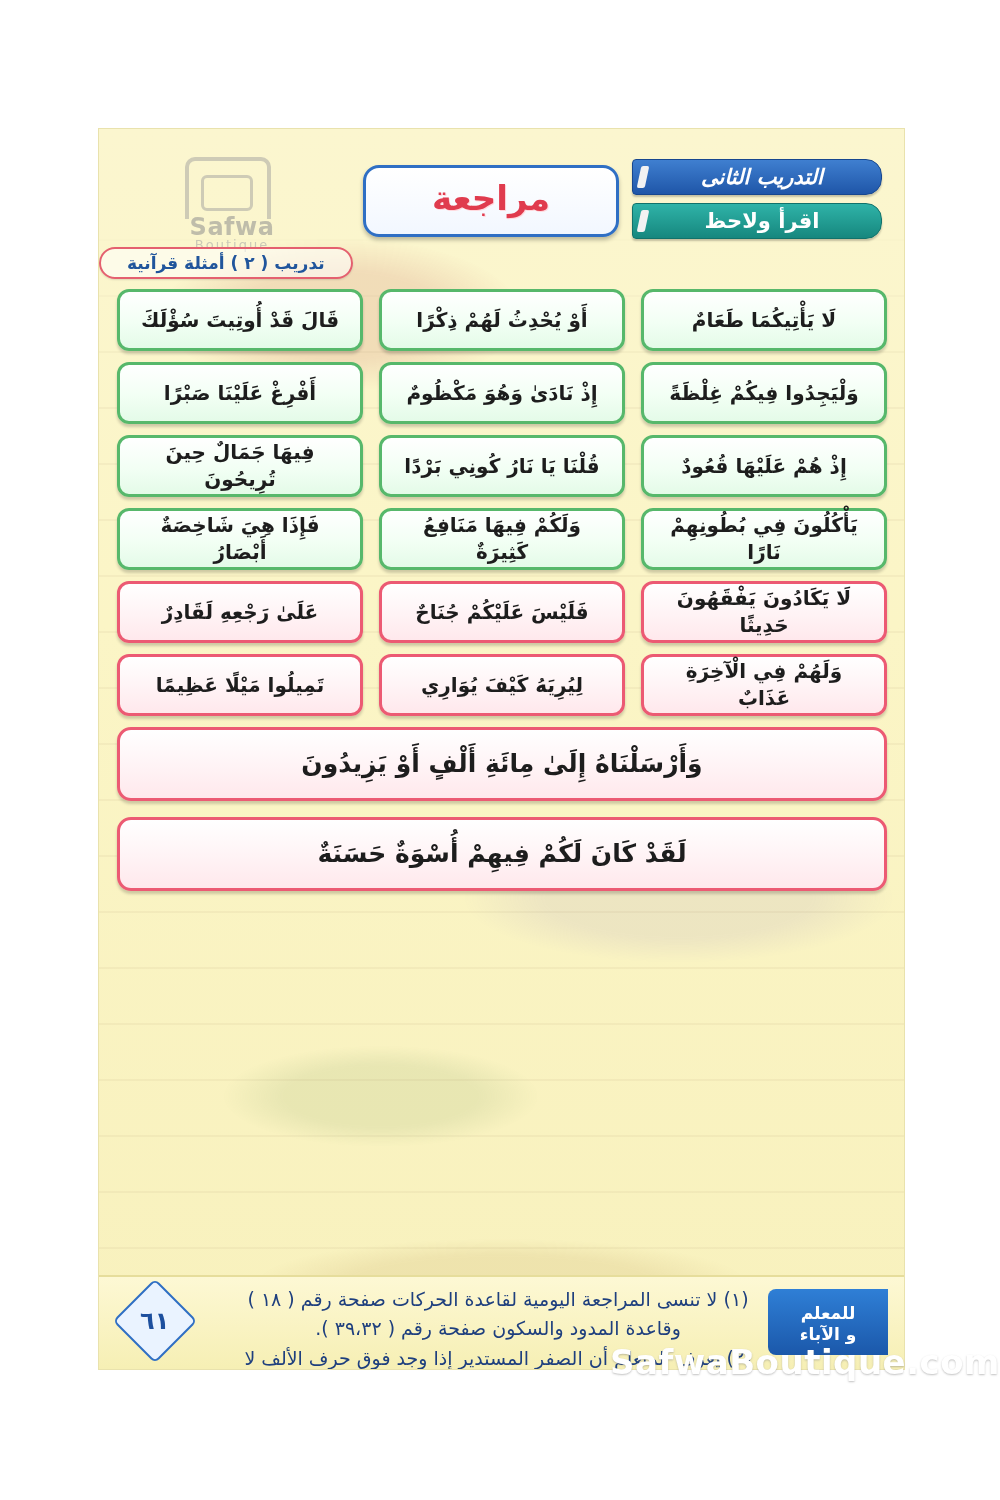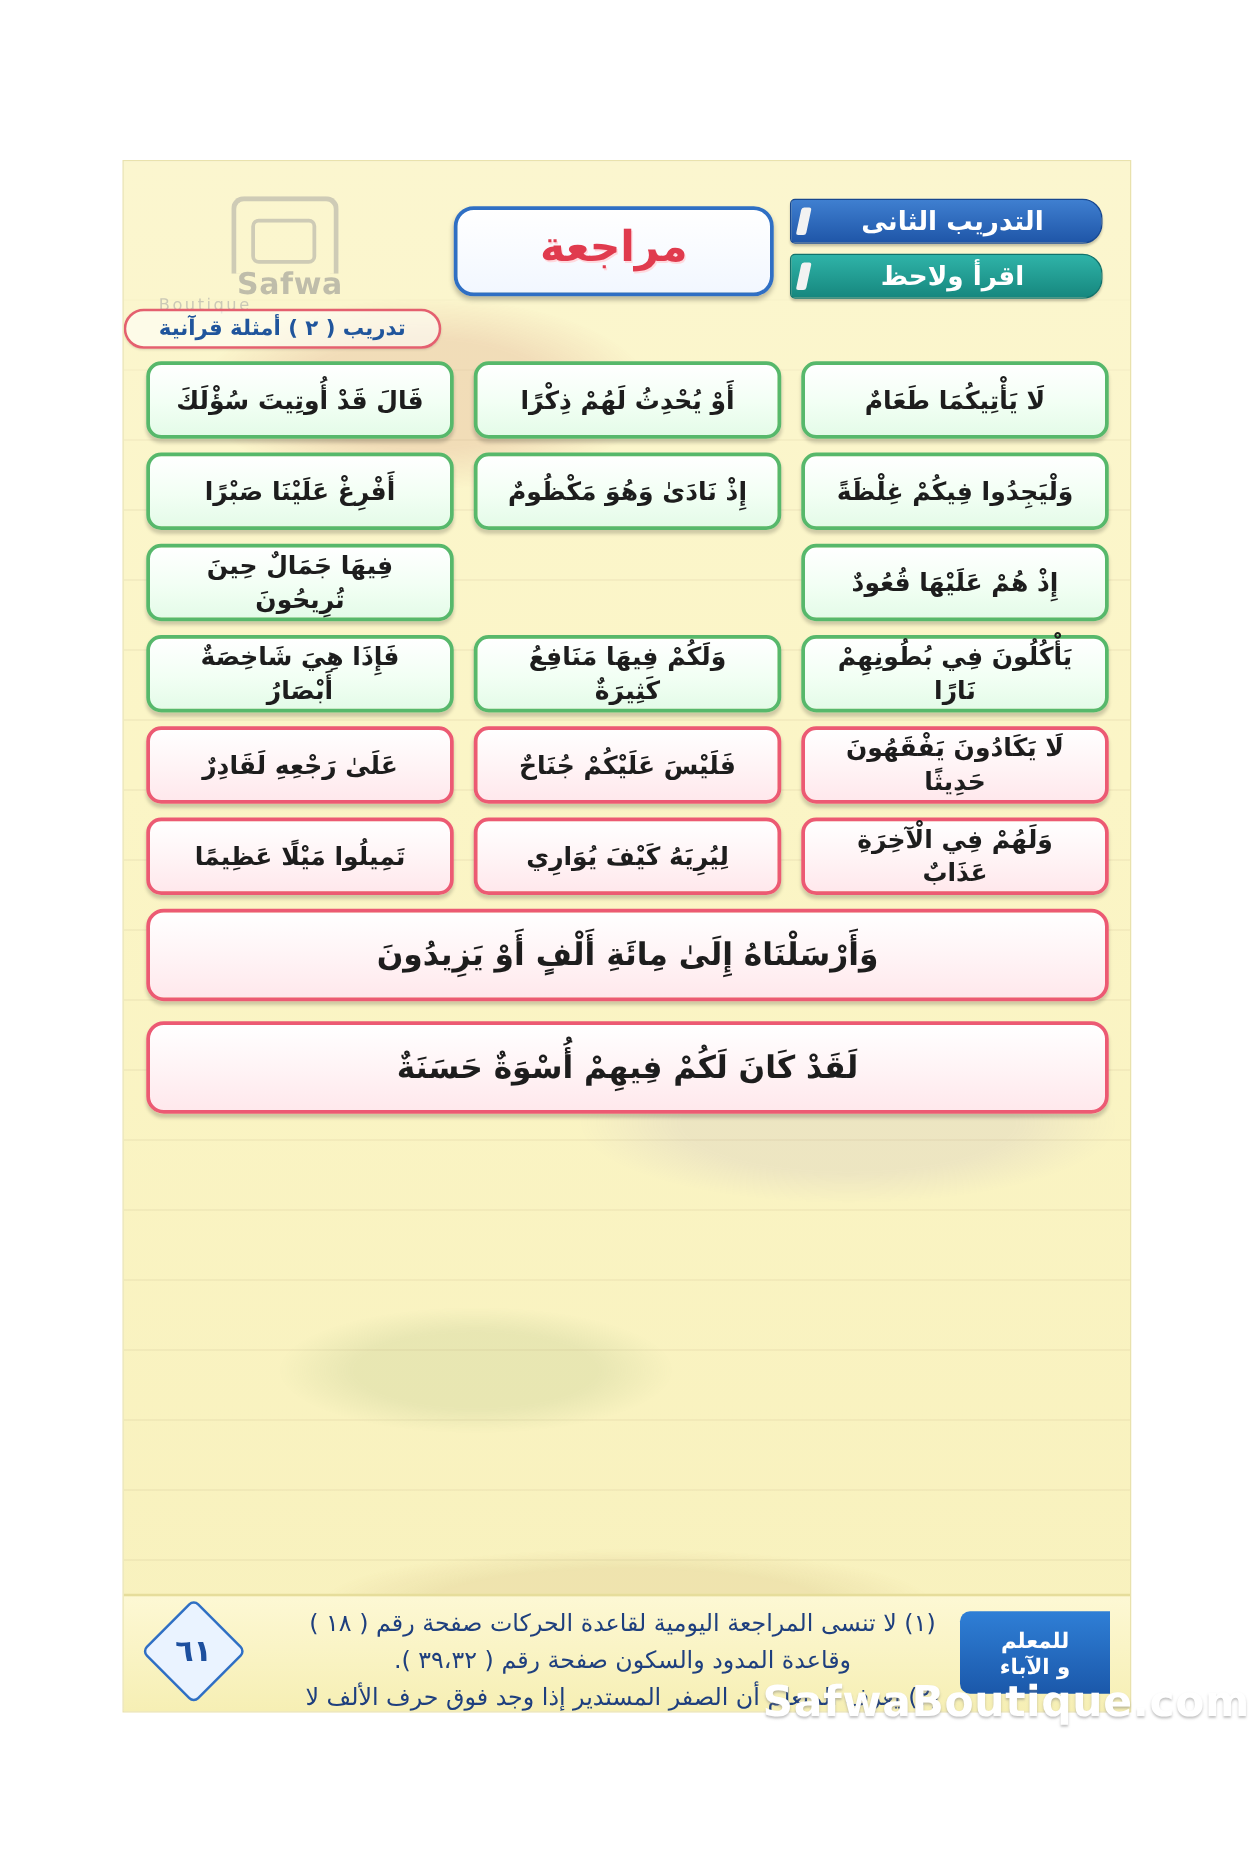--- a/index.html
+++ b/index.html
@@ -81,20 +81,21 @@
     font-weight: bold;
     text-align: center;
     border-radius: 4px 16px 16px 4px;
     box-shadow: 0 2px 2px rgba(0,0,0,.22);
     letter-spacing: .3px;
     white-space: nowrap;
   }
   .badge.blue {
     background: linear-gradient(180deg, #3f7fd0 0%, #1f56a8 100%);
     border: 1px solid #17478f;
+    font-style: italic;
   }
   .badge.teal {
     background: linear-gradient(180deg, #2fb3a8 0%, #16877e 100%);
     border: 1px solid #11726b;
   }
   .badge::after {
     content: "";
     position: absolute;
     left: 6px;
     top: 6px;
@@ -164,21 +165,21 @@
     font-size: 24px;
     color: #8f8f8f;
     font-weight: bold;
     letter-spacing: .5px;
   }
   .logo .t2 {
     position: absolute;
     left: 0;
     top: 80px;
     width: 210px;
-    text-align: left;
+    text-align: center;
     font-size: 13px;
     color: #a5a5a5;
     letter-spacing: 2px;
   }
 
   
   .subtitle {
     position: absolute;
     top: 118px;
     left: 0;
@@ -348,20 +349,21 @@
       <div class="card green">أَوْ يُحْدِثُ لَهُمْ ذِكْرًا</div>
       <div class="card green">قَالَ قَدْ أُوتِيتَ سُؤْلَكَ</div>
     </div>
     <div class="row">
       <div class="card green">وَلْيَجِدُوا فِيكُمْ غِلْظَةً</div>
       <div class="card green">إِذْ نَادَىٰ وَهُوَ مَكْظُومٌ</div>
       <div class="card green">أَفْرِغْ عَلَيْنَا صَبْرًا</div>
     </div>
     <div class="row">
       <div class="card green">إِذْ هُمْ عَلَيْهَا قُعُودٌ</div>
+      <div class="card green">قُلْنَا يَا نَارُ كُونِي بَرْدًا</div>
       <div class="card green">فِيهَا جَمَالٌ حِينَ تُرِيحُونَ</div>
     </div>
     <div class="row">
       <div class="card green">يَأْكُلُونَ فِي بُطُونِهِمْ نَارًا</div>
       <div class="card green">وَلَكُمْ فِيهَا مَنَافِعُ كَثِيرَةٌ</div>
       <div class="card green">فَإِذَا هِيَ شَاخِصَةٌ أَبْصَارُ</div>
     </div>
     <div class="row">
       <div class="card pink">لَا يَكَادُونَ يَفْقَهُونَ حَدِيثًا</div>
       <div class="card pink">فَلَيْسَ عَلَيْكُمْ جُنَاحٌ</div>

